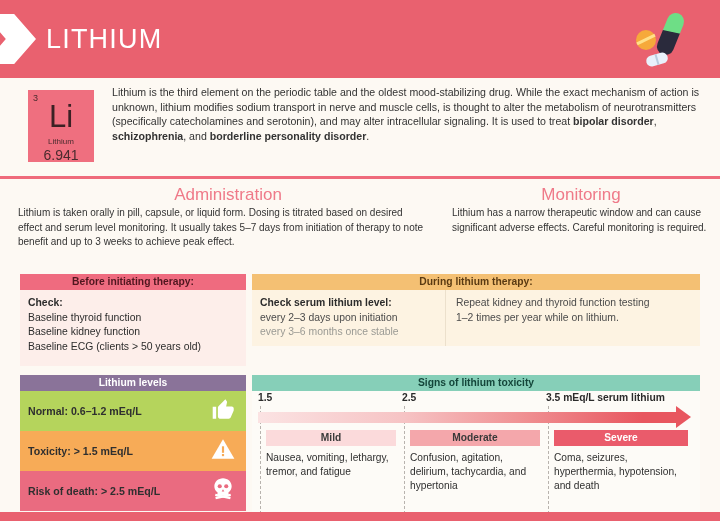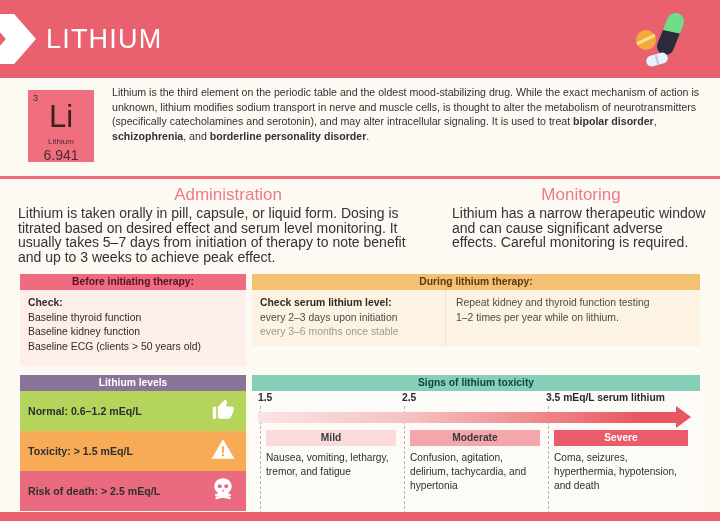--- a/index.html
+++ b/index.html
@@ -71,21 +71,21 @@
   }
   .intro-text b{font-weight:bold;}
 
   .divider{position:absolute;left:0;top:176px;width:720px;height:3px;background:#ef6b7b;}
 
   
   .sec{position:absolute;}
   .sec-title{
     font-size:17px;color:#ef7a89;font-weight:400;text-align:center;line-height:22px;
   }
-  .sec-body{font-size:14px;line-height:14.6px;color:#333;}
+  .sec-body{font-size:10px;line-height:14.6px;color:#333;}
 
   #admin{left:18px;top:184px;width:420px;}
   #admin .sec-body{text-align:left;width:410px;}
   #monitor{left:452px;top:184px;width:258px;}
   #monitor .sec-title{text-align:center;}
   #monitor .sec-body{text-align:left;}
 
   
   .panel{position:absolute;}
   .phead{

